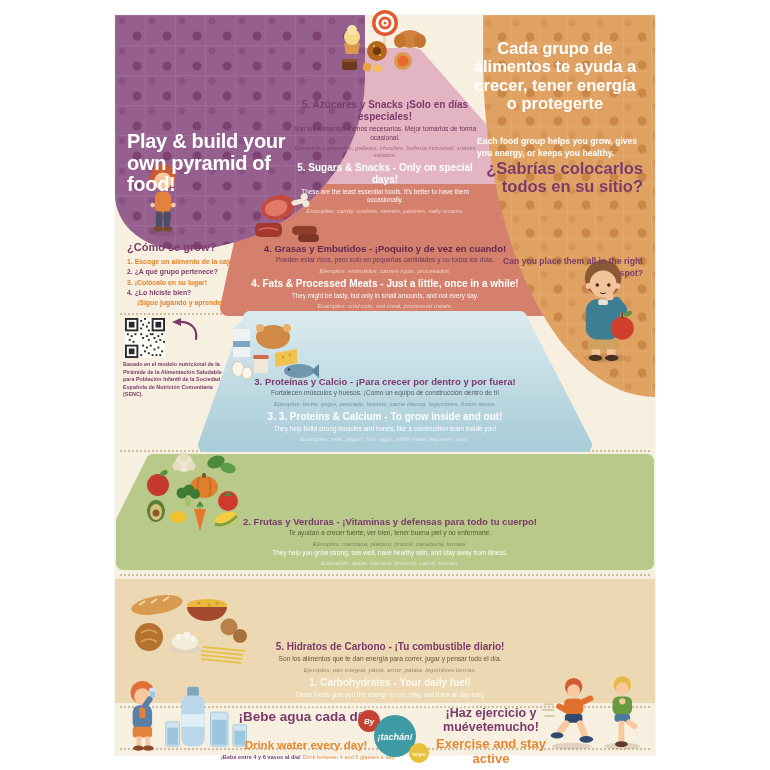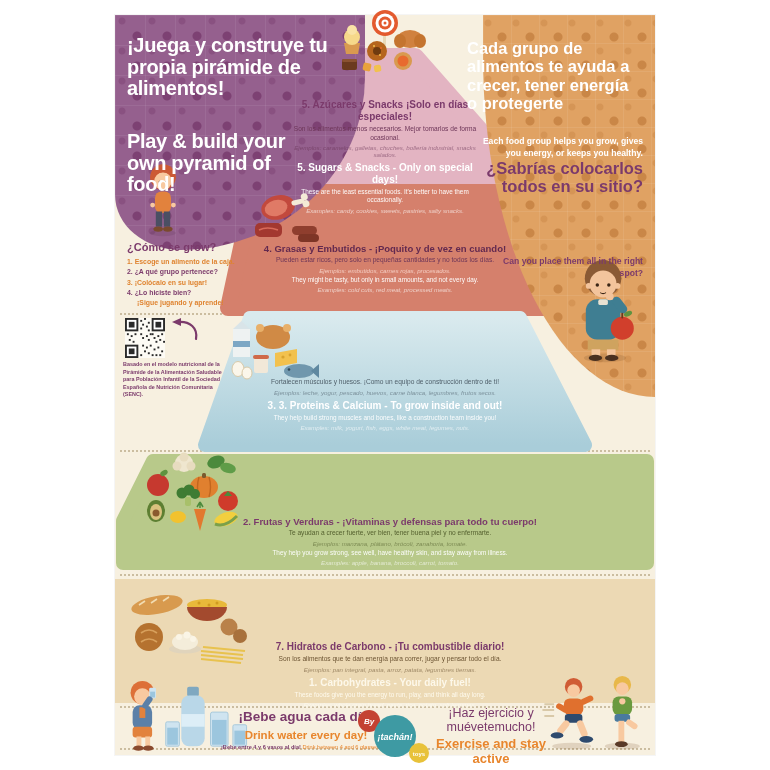--- a/index.html
+++ b/index.html
@@ -19,22 +19,22 @@
   .orange-blob{right:0;top:0;width:172px;height:382px;
     background-color:#e0a263;
     background-image:radial-gradient(circle,rgba(198,130,66,.85) 4px,transparent 5px),radial-gradient(circle,rgba(198,130,66,.4) 3px,transparent 4px),linear-gradient(rgba(255,255,255,.08) 1px,transparent 1px),linear-gradient(90deg,rgba(255,255,255,.08) 1px,transparent 1px);
     background-size:28px 28px,28px 28px,28px 28px,28px 28px;
     background-position:5px 8px,19px 22px,0 0,0 0;
     border-bottom-left-radius:172px 340px;}
   .illus{position:absolute;z-index:4;}
   .txt{position:absolute;z-index:5;}
   .juega-es{left:12px;top:20px;width:222px;font-size:20px;font-weight:bold;color:#fff;line-height:1.08;letter-spacing:-.3px;}
   .juega-en{left:12px;top:116px;width:168px;font-size:20px;font-weight:bold;color:#fff;line-height:1.08;letter-spacing:-.3px;}
-  .cada-es{left:352px;top:24px;width:176px;text-align:left;font-size:16.5px;font-weight:bold;color:#fff;line-height:1.12;}
-  .cada-en{left:362px;top:120px;width:166px;text-align:right;font-size:8.6px;font-weight:bold;color:#fff;line-height:1.4;}
+  .cada-es{left:352px;top:24px;width:176px;text-align:center;font-size:16.5px;font-weight:bold;color:#fff;line-height:1.12;}
+  .cada-en{left:362px;top:120px;width:166px;text-align:left;font-size:8.6px;font-weight:bold;color:#fff;line-height:1.4;}
   .sabrias-es{left:370px;top:144px;width:158px;text-align:right;font-size:16.5px;font-weight:bold;color:#7b3a6b;line-height:1.12;}
   .sabrias-en{left:380px;top:240px;width:148px;text-align:right;font-size:8.6px;font-weight:bold;color:#7b3a6b;line-height:1.4;}
   .ltext{position:absolute;z-index:5;text-align:center;}
   .lt5{left:170px;top:84px;width:200px;}
   .lt4{left:110px;top:228px;width:320px;}
   .lt3{left:105px;top:361px;width:330px;}
   .lt2{left:90px;top:501px;width:370px;}
   .lt1{left:110px;top:626px;width:330px;}
   .t-es{font-weight:bold;color:#7b3a6b;font-size:9.5px;line-height:1.2;}
   .lt5 .t-es,.lt1 .t-es{font-size:10px;}
@@ -46,26 +46,26 @@
   .d-en{font-size:6.4px;color:rgba(255,255,255,.95);margin-top:2px;line-height:1.3;}
   .e-en{font-size:6.2px;font-style:italic;color:rgba(255,255,255,.62);margin-top:2px;}
   .htp{left:12px;top:226px;width:135px;z-index:5;}
   .htp-title{font-size:11px;font-weight:bold;color:#7b3a6b;margin-bottom:4px;}
   .htp-step{font-size:6.9px;font-weight:bold;line-height:1.5;color:#7b3a6b;}
   .htp-step.alt{color:#df832f;}
   .htp-step.cont{padding-left:10px;}
   .credit{left:8px;top:346px;width:104px;font-size:5.4px;font-weight:bold;color:#7b3a6b;line-height:1.4;z-index:5;}
   .water-text{left:106px;top:694px;width:170px;text-align:center;z-index:6;}
   .wt-es{font-size:13.5px;font-weight:bold;color:#7b3a6b;}
-  .wt-en{font-size:11.5px;font-weight:bold;color:#e8862d;margin-top:5px;}
+  .wt-en{font-size:11.5px;font-weight:bold;color:#e8862d;margin-top:15px;}
   .small-note{font-size:5.6px;margin-top:3px;white-space:nowrap;}
   .note-es{color:#7b3a6b;font-weight:bold;}
   .note-en{color:#e8862d;}
   .ex-text{left:306px;top:692px;width:140px;text-align:center;z-index:6;}
-  .ex-es{font-size:12.5px;font-weight:normal;color:#7b3a6b;line-height:1.1;}
+  .ex-es{font-size:12.5px;font-weight:bold;color:#7b3a6b;line-height:1.1;}
   .ex-en{font-size:13px;font-weight:bold;color:#e8862d;margin-top:1px;}
   svg text{font-family:"Liberation Sans",sans-serif;}
 </style>
 </head>
 <body>
 
 <div class="page">
   <div class="poster">
 
     <div class="dotline" style="top:172px"></div>
@@ -91,21 +91,20 @@
       <polygon points="60,13 330,13 395,140 15,140" fill="url(#gb)" stroke="url(#gb)" stroke-width="14" stroke-linejoin="round"></polygon>
     </svg>
     <svg class="band" style="left:0;top:436px" width="540" height="120">
       <polygon points="38,10 532,10 532,112 8,112 8,70" fill="#b8c98a" stroke="#b8c98a" stroke-width="14" stroke-linejoin="round"></polygon>
     </svg>
     <div class="band1"></div>
 
     <div class="blob purple-blob"></div>
     <div class="blob orange-blob"></div>
 
-    <div class="txt juega-es">¡Juega y construye tu propia pirámide de alimentos!</div>
     <div class="txt juega-en">Play &amp; build your own pyramid of food!</div>
     <div class="txt cada-es">Cada grupo de alimentos te ayuda a crecer, tener energía o protegerte</div>
     <div class="txt cada-en">Each food group helps you grow, gives you energy, or keeps you healthy.</div>
     <div class="txt sabrias-es">¿Sabrías colocarlos todos en su sitio?</div>
     <div class="txt sabrias-en">Can you place them all in the right spot?</div>
 
     <div class="txt htp">
       <div class="htp-title">¿Cómo se grow?</div>
       <div class="htp-step alt">1. Escoge un alimento de la caja.</div>
       <div class="htp-step">2. ¿A qué grupo pertenece?</div>
@@ -179,39 +178,41 @@
       <div class="d-es">Son los alimentos menos necesarios. Mejor tomarlos de forma ocasional.</div>
       <div class="e-es">Ejemplos: caramelos, galletas, chuches, bollería industrial, snacks salados.</div>
       <div class="t-en">5. Sugars &amp; Snacks - Only on special days!</div>
       <div class="d-en">These are the least essential foods. It's better to have them occasionally.</div>
       <div class="e-en">Examples: candy, cookies, sweets, pastries, salty snacks.</div>
     </div>
     <div class="ltext lt4">
       <div class="t-es">4. Grasas y Embutidos - ¡Poquito y de vez en cuando!</div>
       <div class="d-es">Pueden estar ricos, pero solo en pequeñas cantidades y no todos los días.</div>
       <div class="e-es" style="color:rgba(255,228,220,.75)">Ejemplos: embutidos, carnes rojas, procesados.</div>
+      <div class="t-en">4. Fats &amp; Processed Meats - Just a little, once in a while!</div>
       <div class="d-en">They might be tasty, but only in small amounts, and not every day.</div>
       <div class="e-en">Examples: cold cuts, red meat, processed meats.</div>
     </div>
     <div class="ltext lt3">
+      <div class="t-es">3. Proteínas y Calcio - ¡Para crecer por dentro y por fuera!</div>
       <div class="d-es" style="color:#4f5f6a">Fortalecen músculos y huesos. ¡Como un equipo de construcción dentro de ti!</div>
       <div class="e-es" style="color:rgba(79,95,106,.6)">Ejemplos: leche, yogur, pescado, huevos, carne blanca, legumbres, frutos secos.</div>
       <div class="t-en">3. 3. Proteins &amp; Calcium - To grow inside and out!</div>
       <div class="d-en">They help build strong muscles and bones, like a construction team inside you!</div>
       <div class="e-en">Examples: milk, yogurt, fish, eggs, white meat, legumes, nuts.</div>
     </div>
     <div class="ltext lt2">
       <div class="t-es">2. Frutas y Verduras - ¡Vitaminas y defensas para todo tu cuerpo!</div>
       <div class="d-es" style="color:#55602f">Te ayudan a crecer fuerte, ver bien, tener buena piel y no enfermarte.</div>
       <div class="e-es" style="color:rgba(85,96,47,.6)">Ejemplos: manzana, plátano, brócoli, zanahoria, tomate.</div>
       <div class="d-en">They help you grow strong, see well, have healthy skin, and stay away from illness.</div>
       <div class="e-en">Examples: apple, banana, broccoli, carrot, tomato.</div>
     </div>
     <div class="ltext lt1">
-      <div class="t-es">7. Hidratos de Carbono - ¡Tu combustible diario!</div>
+      <div class="t-es">5. Hidratos de Carbono - ¡Tu combustible diario!</div>
       <div class="d-es" style="color:#6b5332">Son los alimentos que te dan energía para correr, jugar y pensar todo el día.</div>
       <div class="e-es" style="color:rgba(107,83,50,.6)">Ejemplos: pan integral, pasta, arroz, patata, legumbres tiernas.</div>
       <div class="t-en">1. Carbohydrates - Your daily fuel!</div>
       <div class="d-en" style="color:rgba(255,252,240,.95)">These foods give you the energy to run, play, and think all day long.</div>
       <div class="e-en" style="color:rgba(255,252,240,.7)">Examples: whole grain bread, pasta, rice, potato, soft legumes.</div>
     </div>
 
     <svg class="illus" style="left:215px;top:-10px" width="110" height="78" viewBox="0 0 110 78">
       <rect x="53" y="28" width="3" height="22" fill="#e8d9b8"></rect>
       <circle cx="55" cy="18" r="13" fill="#e35a2e"></circle>

